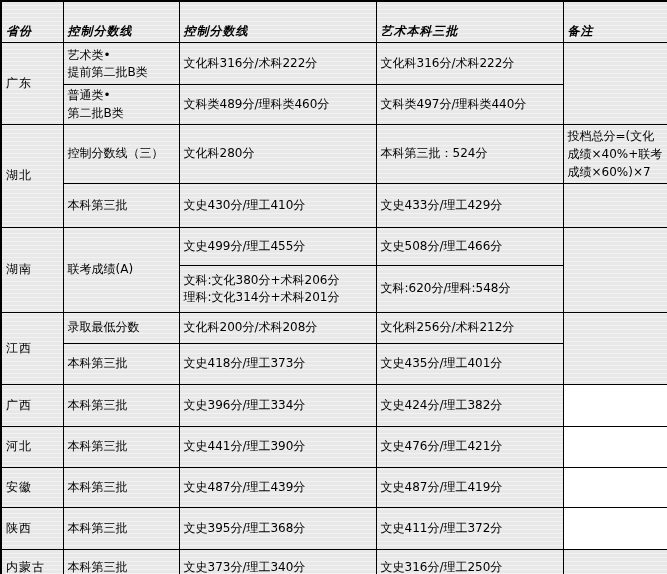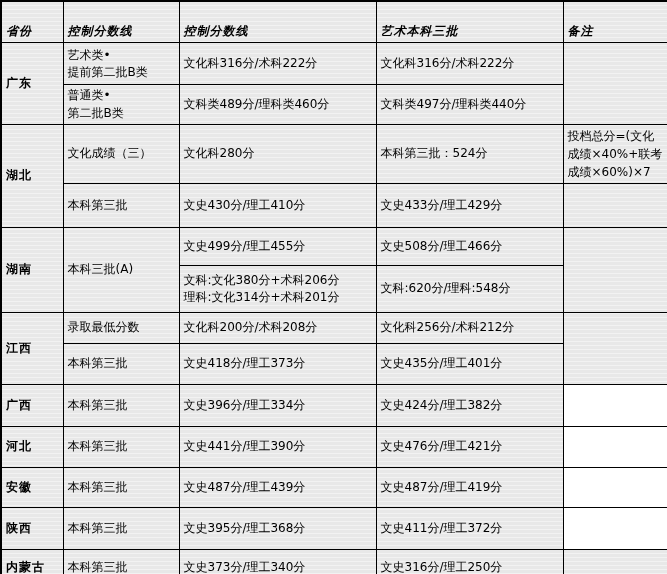--- a/index.html
+++ b/index.html
@@ -36,21 +36,21 @@
     font-weight:normal;
   }
   th{
     vertical-align:top;
     font-weight:bold;
     padding-top:21px;
     letter-spacing:1px;
     font-style:italic;
   }
   td.province{
-    font-weight:bold;
+    font-weight:normal;
     letter-spacing:1px;
     margin-top:36px;
   }
   td.remark-note{
     vertical-align:top;
     padding-top:2px;
     line-height:1.5;
     word-break:break-all;
   }
   td.white{
@@ -88,35 +88,35 @@
   </tr>
   <tr style="height:38px">
     <td>普通类•
 第二批B类</td>
     <td>文科类489分/理科类460分</td>
     <td>文科类497分/理科类440分</td>
   </tr>
 
   <tr style="height:54px">
     <td class="province" rowspan="2">湖北</td>
-    <td>文化成绩（三）</td>
+    <td>控制分数线（三）</td>
     <td>文化科280分</td>
     <td>本科第三批：524分</td>
     <td class="remark-note">投档总分=(文化成绩×40%+联考成绩×60%)×7</td>
   </tr>
   <tr style="height:44px">
     <td>本科第三批</td>
     <td>文史430分/理工410分</td>
     <td>文史433分/理工429分</td>
     <td></td>
   </tr>
 
   <tr style="height:38px">
     <td class="province" rowspan="2">湖南</td>
-    <td rowspan="2">本科三批(A)</td>
+    <td rowspan="2">联考成绩(A)</td>
     <td>文史499分/理工455分</td>
     <td>文史508分/理工466分</td>
     <td rowspan="2"></td>
   </tr>
   <tr style="height:47px">
     <td>文科:文化380分+术科206分
 理科:文化314分+术科201分</td>
     <td>文科:620分/理科:548分</td>
   </tr>
 

